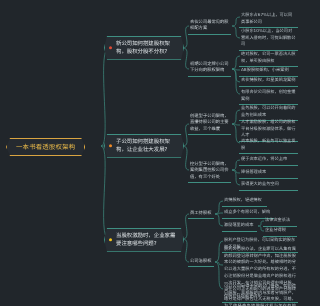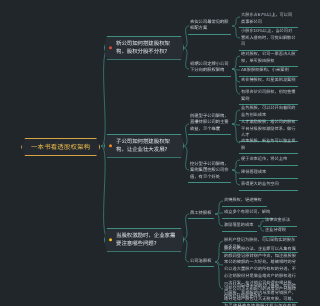--- a/index.html
+++ b/index.html
@@ -118,21 +118,21 @@
 
       <path d="M258,226 C264,226 258,221 264,221"></path>
       <path d="M258,226 C264,226 258,231 264,231"></path>
 
       <path d="M215,262 C223,262 215,241 223,241"></path>
       <path d="M215,262 C223,262 215,265 223,265"></path>
       <path d="M215,262 C223,262 215,289 223,289"></path>
     </g>
   </svg>
 
-  <div class="root" style="left:21px;top:138px;text-align:center;">
+  <div class="root" style="left:6px;top:138px;text-align:center;">
     <span>一本书看透股权架构</span>
   </div>
 
   <div class="branch" style="left:104px;top:36px;width:80px;">
     <span class="dot" style="background:#e04b35;"></span>
     <span>新公司如何搭建股权架构，股权分股不分权?</span>
   </div>
 
   <div class="mid" style="left:188px;top:18px;width:43px;">
     <span>合伙公司最常见的股权配方案</span>

